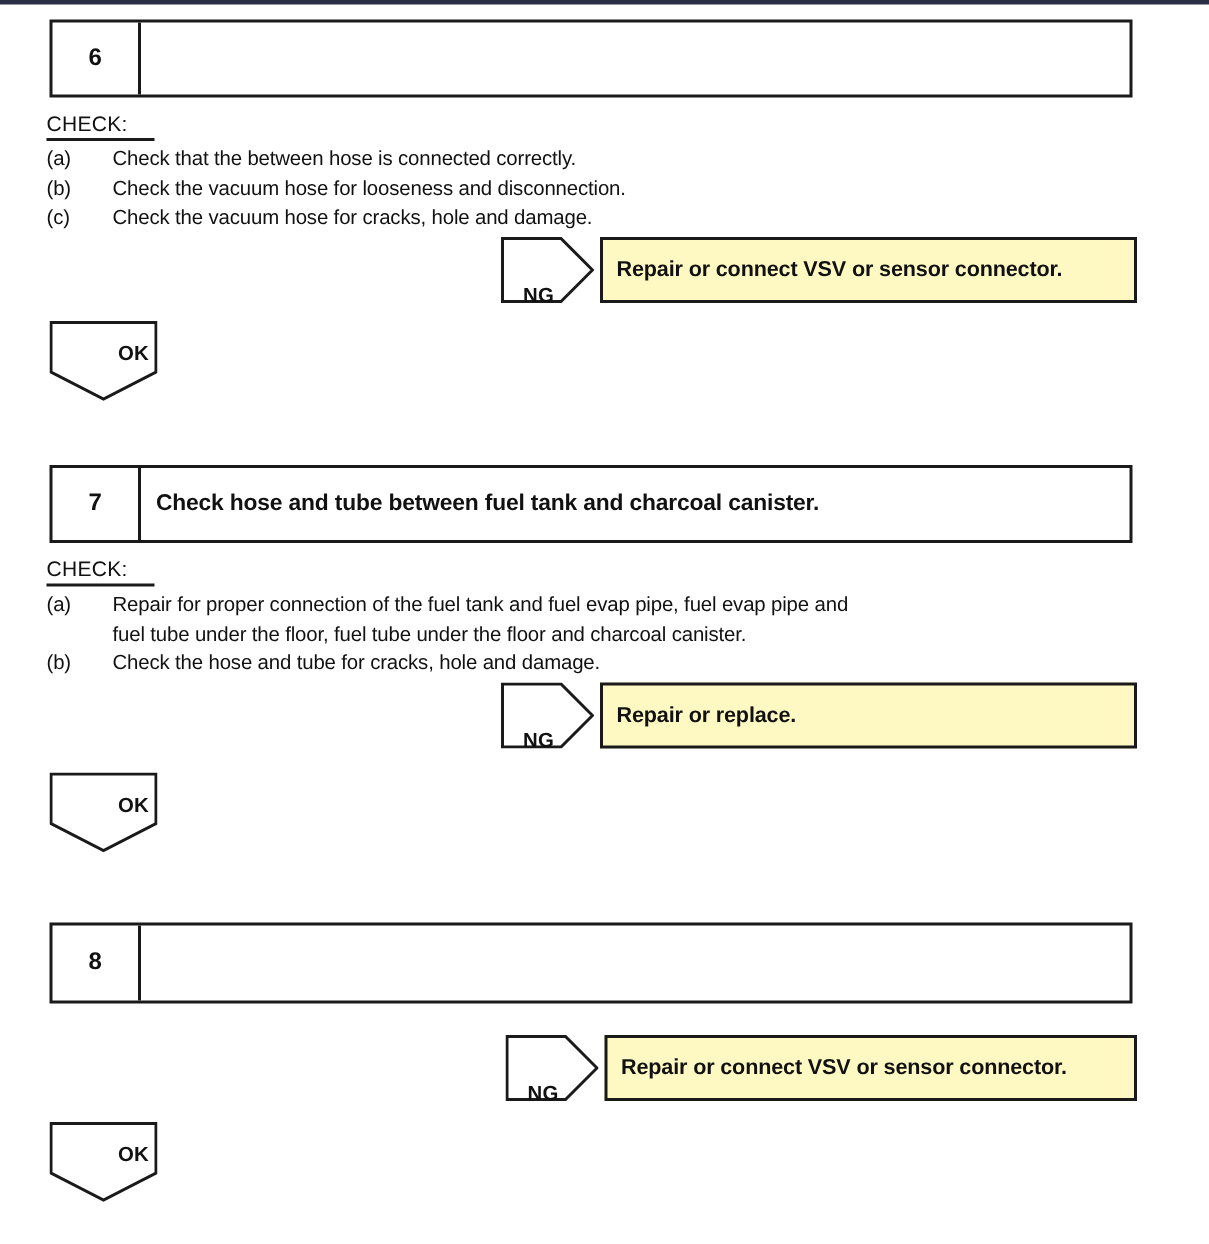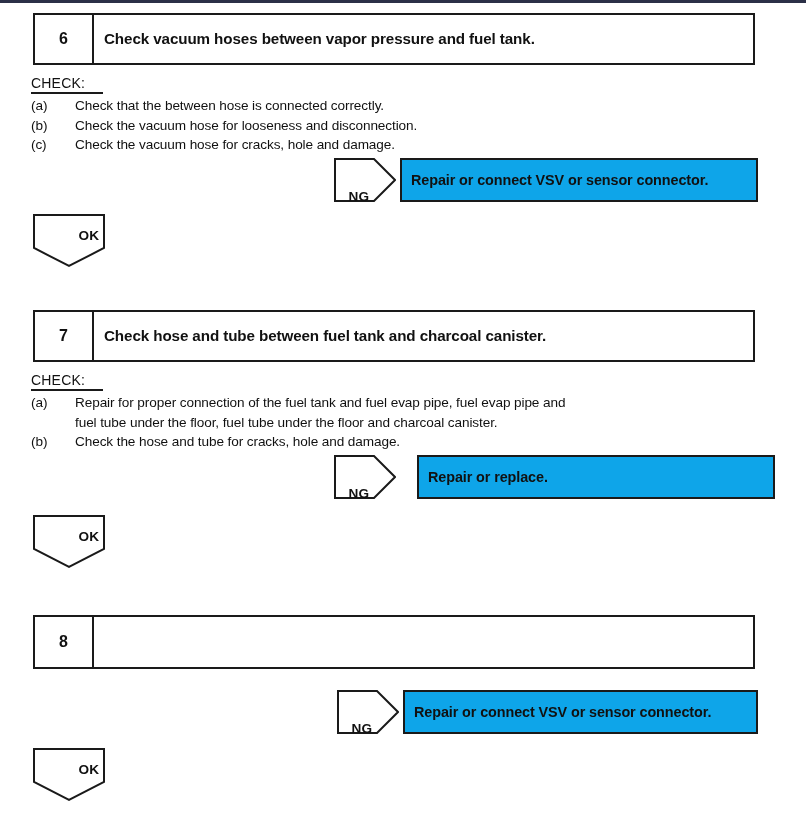--- a/index.html
+++ b/index.html
@@ -136,21 +136,21 @@
     height: 44px;
     display: flex;
     align-items: center;
     justify-content: center;
     font-size: 13.6px;
     font-weight: bold;
     letter-spacing: 0.2px;
   }
   .result-box {
     border: 2px solid #1a1a1a;
-    background: #0ea5e9;
+    background: #fef9c3;
     box-sizing: border-box;
     height: 44px;
     display: flex;
     align-items: center;
     padding: 0 9px;
     font-size: 14.4px;
     font-weight: bold;
     letter-spacing: -0.1px;
   }
 
@@ -182,25 +182,20 @@
 </style>
 </head>
 <body>
 
 <div class="top-strip"></div>
 
 <div class="page">
 
   <div class="step-box" style="left:33px; top:13px; width:722px; height:52px;">
     <div class="step-num">6</div>
-    <div class="step-title">
-      <span class="ttl-lines">
-        <span>Check vacuum hoses between vapor pressure and fuel tank.</span>
-      </span>
-    </div>
   </div>
 
   <div class="check-block" style="left:31px; top:74px; width:720px;">
     <div class="check-label">CHECK:</div>
     <div class="check-rule"></div>
     <ul class="check-list">
       <li>
         <span class="marker">(a)</span>
         <span class="ctext">
           <span>Check that the between hose is connected correctly.</span>
@@ -269,21 +264,21 @@
     </ul>
   </div>
 
   <div class="ng-row" style="left:334px; top:455px;">
     <div class="ng-tag">
       <svg width="62" height="44" viewBox="0 0 62 44">
         <polygon points="1,1 40,1 61,22 40,43 1,43" fill="#ffffff" stroke="#1a1a1a" stroke-width="2"></polygon>
       </svg>
       <div class="ng-text">NG</div>
     </div>
-    <div class="result-box" style="width:358px; margin-left:21px;">
+    <div class="result-box" style="width:358px; margin-left:4px;">
       <span>Repair or replace.</span>
     </div>
   </div>
 
   <div class="ok-tag" style="left:33px; top:515px;">
     <svg width="72" height="54" viewBox="0 0 72 54">
       <polygon points="1,1 71,1 71,34 36,52 1,34" fill="#ffffff" stroke="#1a1a1a" stroke-width="2"></polygon>
     </svg>
     <div class="ok-text">OK</div>
   </div>

